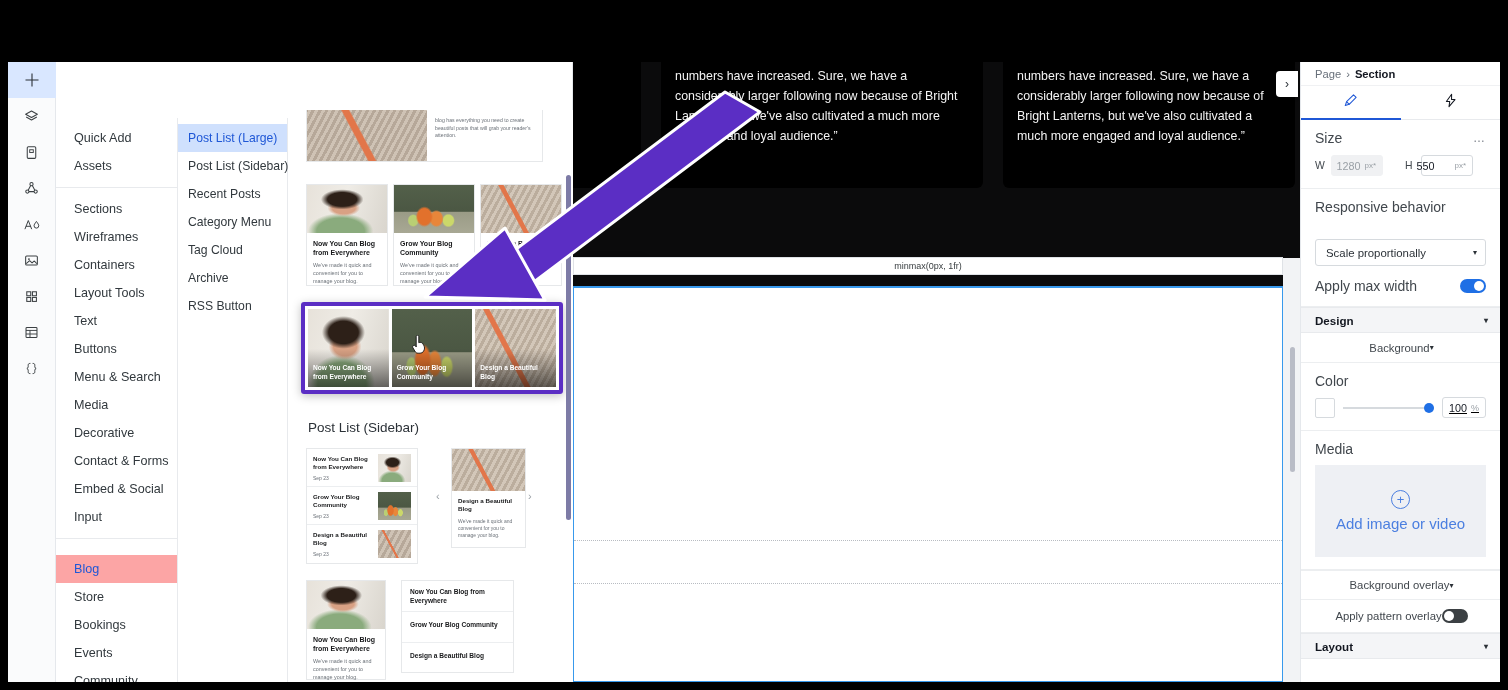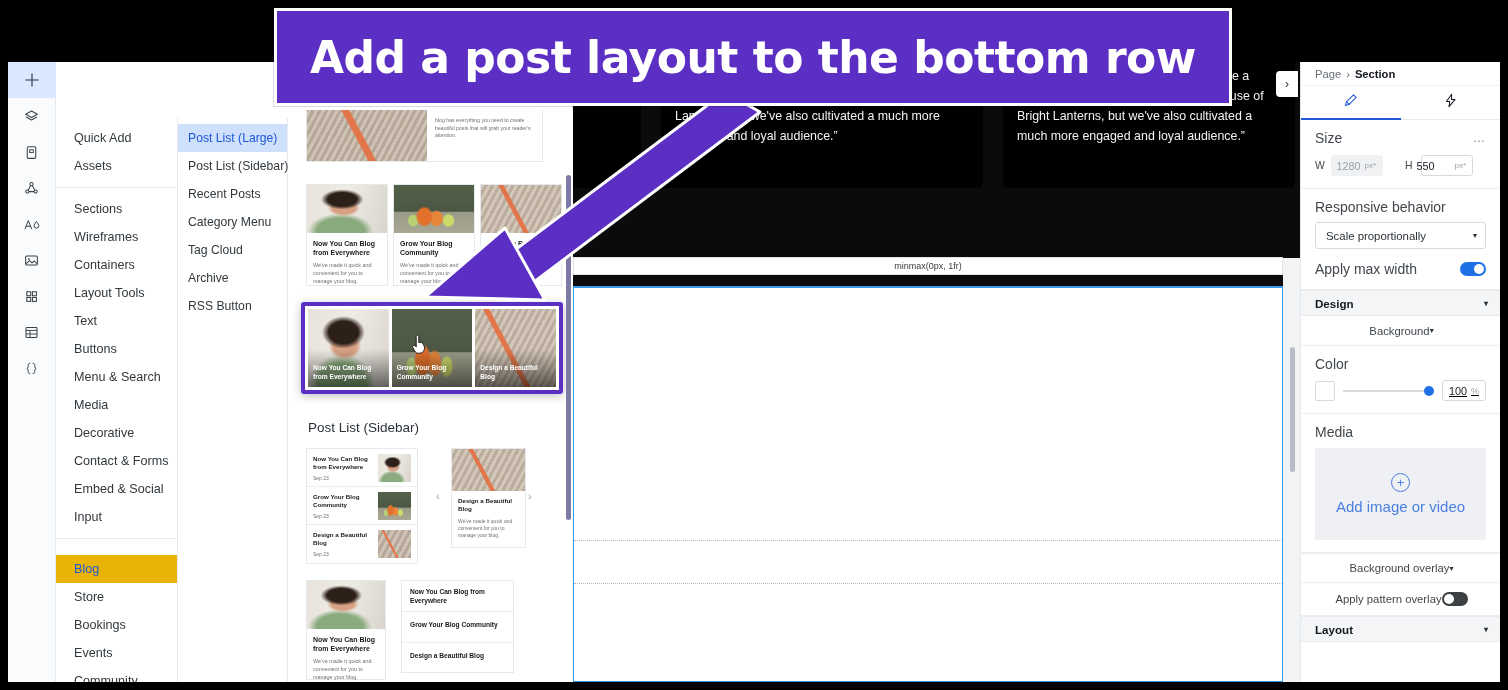--- a/index.html
+++ b/index.html
@@ -44,21 +44,21 @@
     letter-spacing: .1px;
   }
   .cat-col {
     position: absolute; left: 0; top: 56px; width: 122px; height: 564px;
     border-right: 1px solid #e8eaed; background:#fff;
   }
   .cat-item {
     height: 28px; display: flex; align-items: center; padding-left: 18px;
     font-size: 12.6px; color: #31383d; white-space: nowrap;
   }
-  .cat-item.sel { background: #eab308; color: #1f57d6; margin-top: 16px; }
+  .cat-item.sel { background: #fca5a5; color: #1f57d6; margin-top: 16px; }
   .cat-sep { height: 1px; background: #e8eaed; margin: 7px 0 7px 0; }
 
   .sub-col {
     position: absolute; left: 122px; top: 56px; width: 110px; height: 564px;
     border-right: 1px solid #e8eaed; background:#fff;
   }
   .sub-item {
     height: 28px; display: flex; align-items: center; padding-left: 10px;
     font-size: 12.2px; color: #31383d; white-space: nowrap;
   }
@@ -586,21 +586,21 @@
           <span style="font-size:10.4px;color:#41474d;width:10px;margin-left:16px;">H</span>
           <div class="field" style="width:52px;gap:20px;">
             <span>550</span>
             <span class="unit">px*</span>
           </div>
         </div>
       </div>
 
       <div class="sec">
         <div class="sec-label">Responsive behavior</div>
-        <div class="select" style="margin-top:7px;">
+        <div class="select" style="margin-top:24px;">
           <span>Scale proportionally</span>
           <span class="caret">▾</span>
         </div>
         <div class="row" style="justify-content:space-between;margin-top:12px;">
           <span class="sec-label">Apply max width</span>
           <span class="toggle on">
               <span class="knob"></span>
             </span>
         </div>
       </div>
@@ -663,17 +663,14 @@
     <span>›</span>
   </div>
 
   <svg class="arrow-svg" viewBox="0 0 1508 690">
     <g>
       <path d="M725 92 L760 112 L510 300 L475 280 Z" fill="#5b2ec4" stroke="#ffffff" stroke-width="3" stroke-linejoin="round"></path>
       <path d="M505 228 L545 300 L425 297 Z" fill="#5b2ec4" stroke="#ffffff" stroke-width="3" stroke-linejoin="round"></path>
     </g>
   </svg>
 
-  <div class="banner">
-    <div class="banner-text">Add a post layout to the bottom row</div>
-  </div>
 
 </div>
 
 </body></html>

